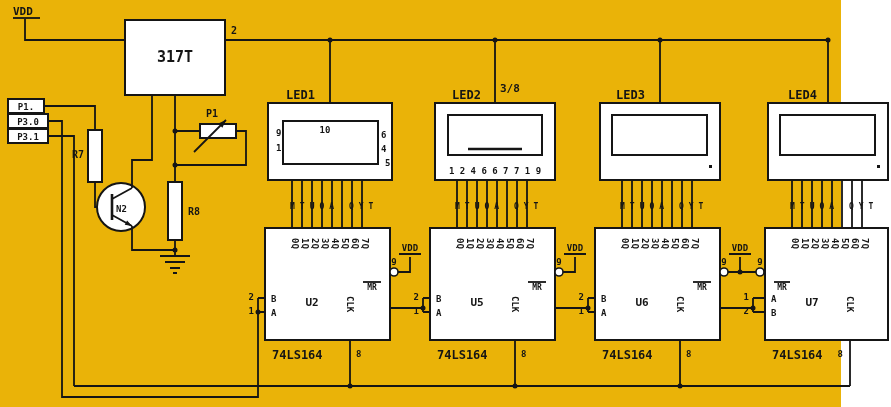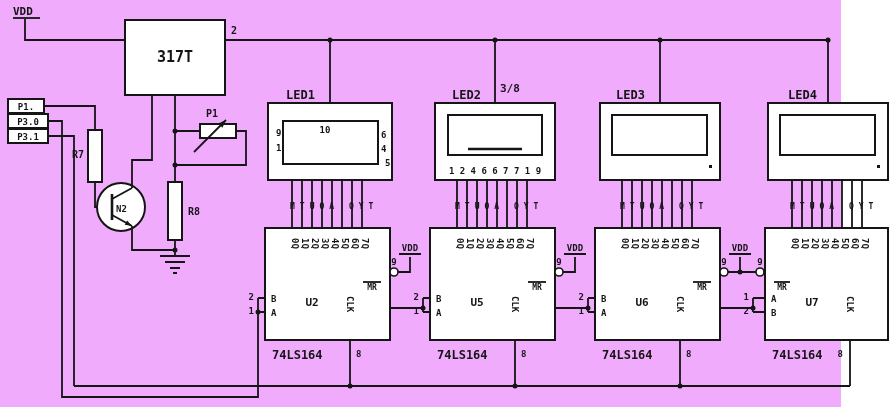--- a/index.html
+++ b/index.html
@@ -1,16 +1,16 @@
 <!DOCTYPE html>
 <html><head>
 <meta charset="utf-8">
 <style>
   html,body{margin:0;padding:0;background:#ffffff;}
-  .canvas{width:841px;height:407px;position:relative;background:#f0abfc;}
+  .canvas{width:841px;height:407px;position:relative;background:#eab308;}
   svg text{font-family:"DejaVu Sans Mono","Liberation Mono",monospace;font-weight:bold;fill:#151515;}
   .wire{stroke:#151515;stroke-width:1.8;fill:none;}
   .thick{stroke:#151515;stroke-width:2.6;fill:none;}
   .box{stroke:#151515;stroke-width:2;fill:#ffffff;}
   .dot{fill:#151515;stroke:none;}
   .bubble{fill:#ffffff;stroke:#151515;stroke-width:1.6;}
   .f8{font-size:8px;} .f9{font-size:9px;} .f10{font-size:10px;}
   .f11{font-size:11px;} .f12{font-size:12px;} .f15{font-size:15px;}
   .mid{text-anchor:middle;} .end{text-anchor:end;} .ls{letter-spacing:5px;}
   .mark{fill:#151515;}

